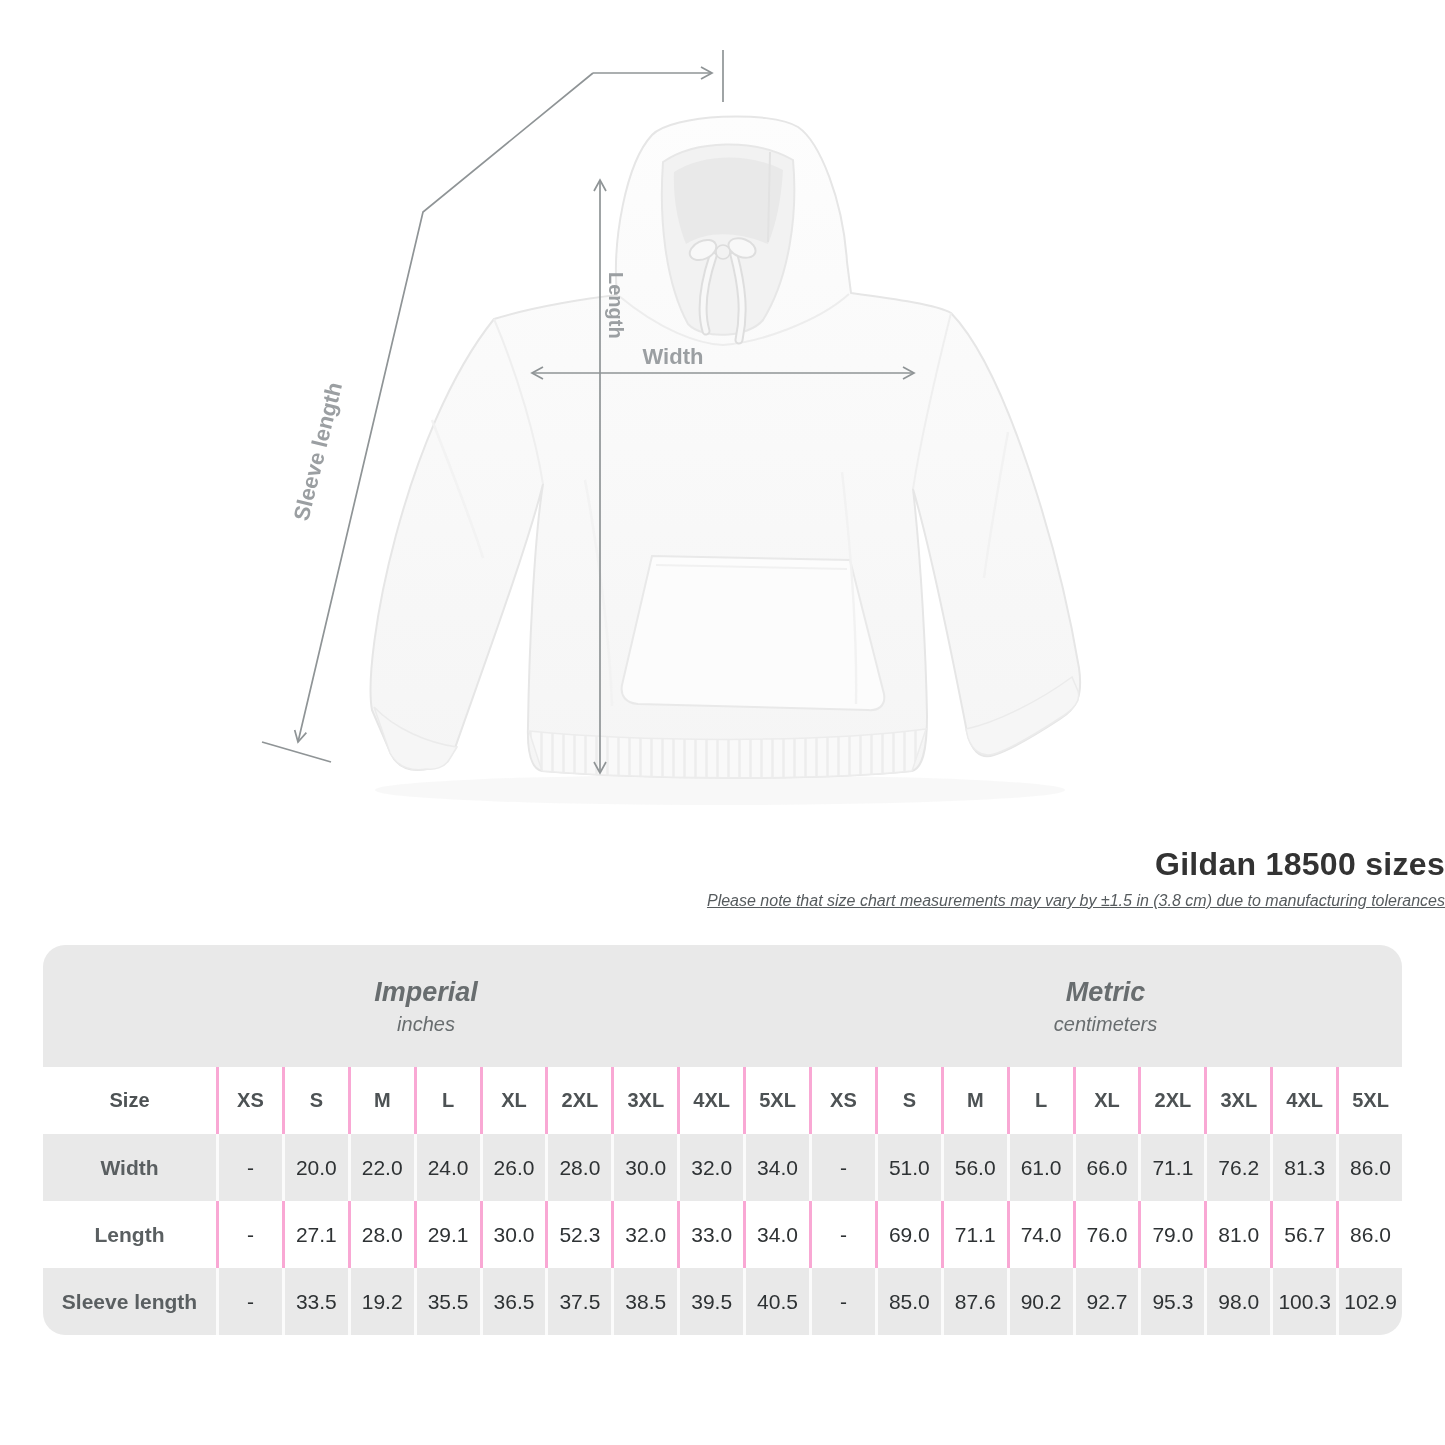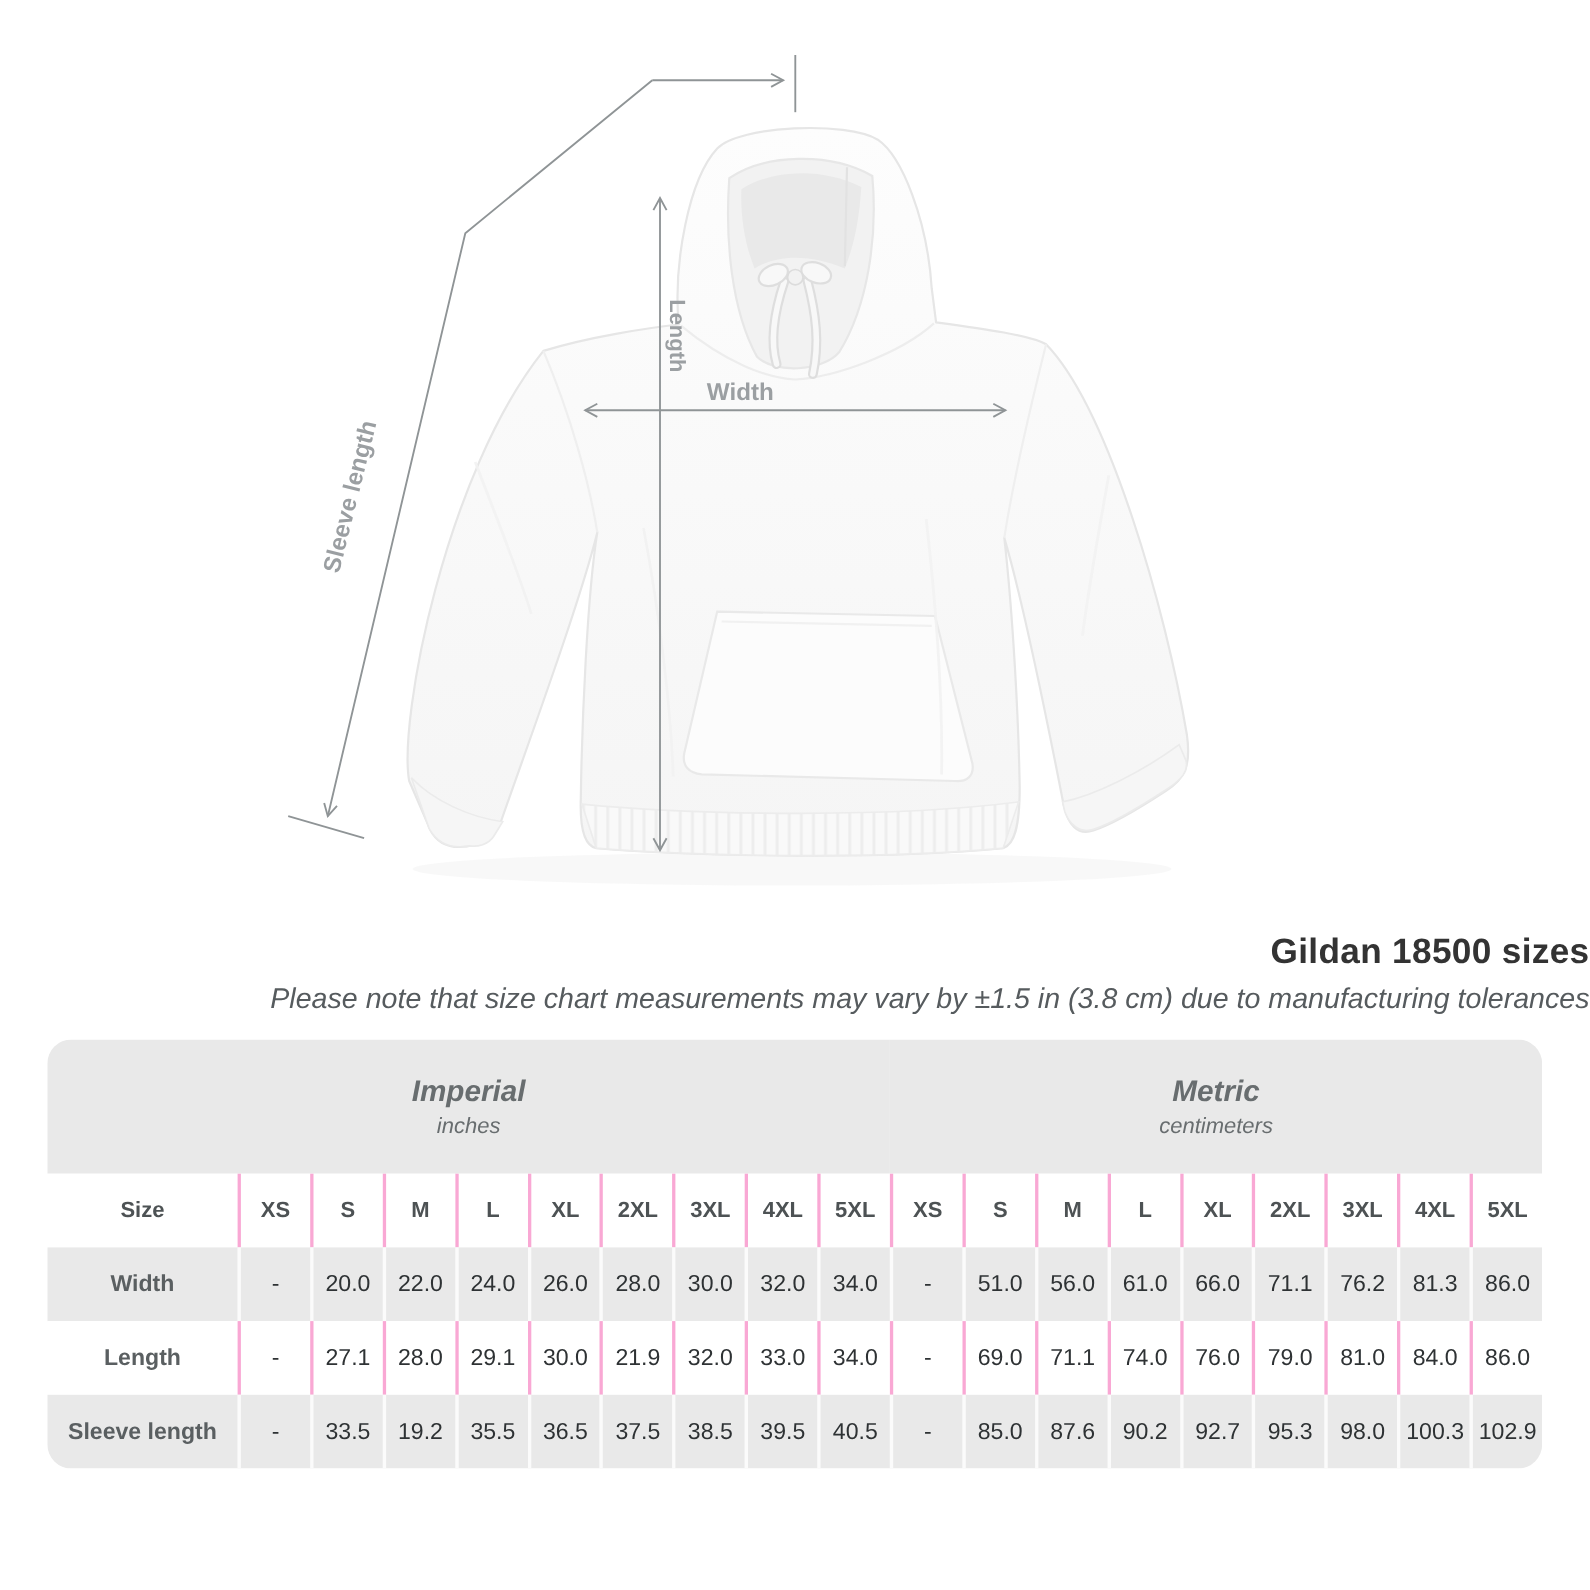--- a/index.html
+++ b/index.html
@@ -5,21 +5,21 @@
   * { box-sizing: border-box; }
   html,body { margin:0; padding:0; }
   body {
     width:1445px; height:1445px; position:relative; overflow:hidden;
     background:#ffffff;
     font-family:"Liberation Sans","DejaVu Sans",sans-serif;
   }
   .figure { position:absolute; top:0; left:0; }
   .heading { position:absolute; top:846px; left:0; width:1445px; text-align:right; }
   .heading h1 { margin:0; font-size:32px; font-weight:bold; color:#333333; letter-spacing:.3px; }
-  .subtitle { margin:9px 0 0; font-size:26px; font-style:italic; color:#565b5e; }
+  .subtitle { margin:9px 0 0; font-size:16px; font-style:italic; color:#565b5e;text-decoration:underline; }
 
   .table {
     position:absolute; left:43px; top:945px; width:1359px;
     border-radius:22px; overflow:hidden; background:#ffffff;
   }
   .band { display:grid; grid-template-columns:173px repeat(18,1fr); }
   .band-cell { height:122px; background:#e9e9e9; display:flex; flex-direction:column; align-items:center; justify-content:center; }
   .band-left  { grid-column:1/11; }
   .band-right { grid-column:11/20; }
   .group-name { font-size:27px; font-weight:bold; font-style:italic; color:#686d6f; }
@@ -184,32 +184,32 @@
         <div class="cell val">81.3</div>
         <div class="cell val">86.0</div>
       </div>
       <div class="trow white">
         <div class="cell rlabel">Length</div>
         <div class="cell val">-</div>
         <div class="cell val">27.1</div>
         <div class="cell val">28.0</div>
         <div class="cell val">29.1</div>
         <div class="cell val">30.0</div>
-        <div class="cell val">21.9</div>
+        <div class="cell val">52.3</div>
         <div class="cell val">32.0</div>
         <div class="cell val">33.0</div>
         <div class="cell val">34.0</div>
         <div class="cell val">-</div>
         <div class="cell val">69.0</div>
         <div class="cell val">71.1</div>
         <div class="cell val">74.0</div>
         <div class="cell val">76.0</div>
         <div class="cell val">79.0</div>
         <div class="cell val">81.0</div>
-        <div class="cell val">84.0</div>
+        <div class="cell val">56.7</div>
         <div class="cell val">86.0</div>
       </div>
       <div class="trow gray">
         <div class="cell rlabel">Sleeve length</div>
         <div class="cell val">-</div>
         <div class="cell val">33.5</div>
         <div class="cell val">19.2</div>
         <div class="cell val">35.5</div>
         <div class="cell val">36.5</div>
         <div class="cell val">37.5</div>

